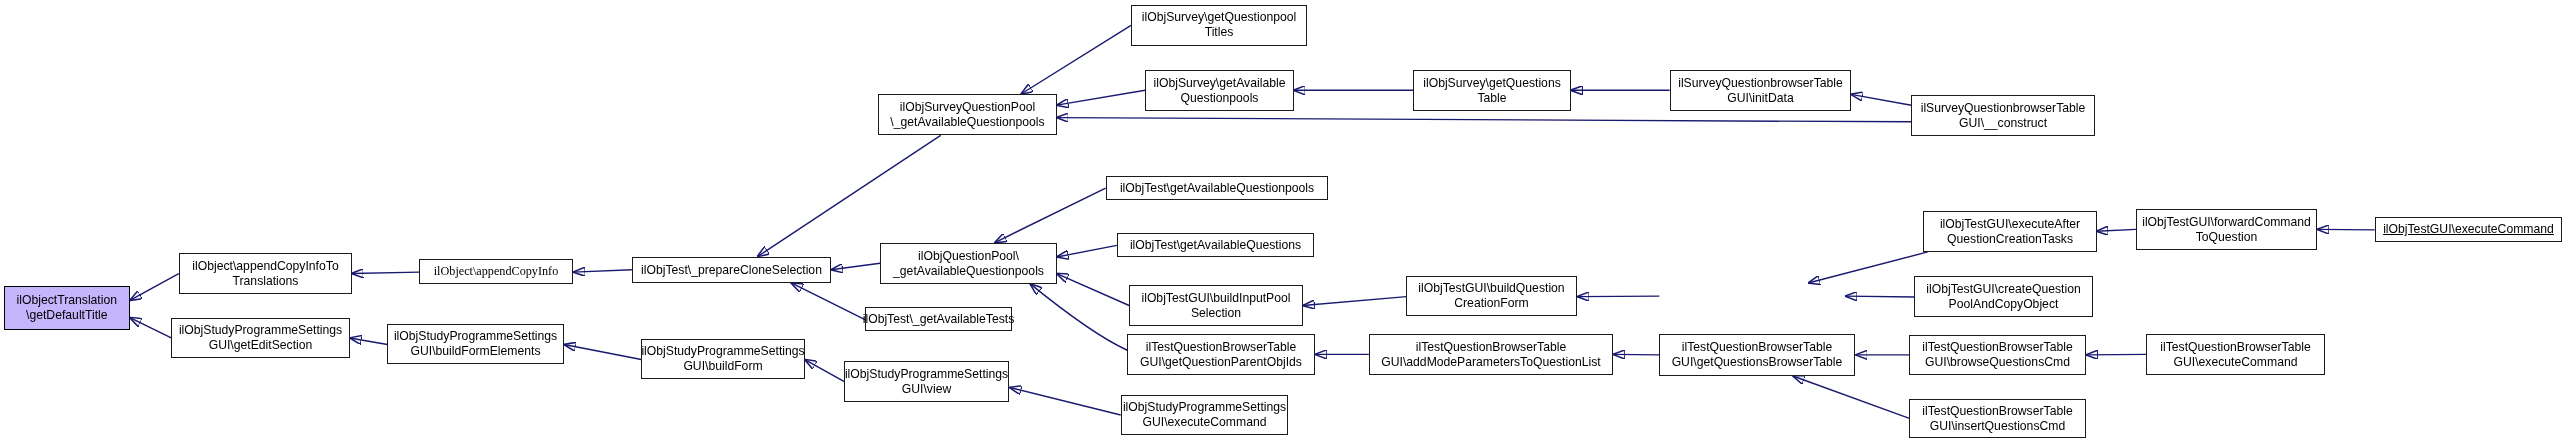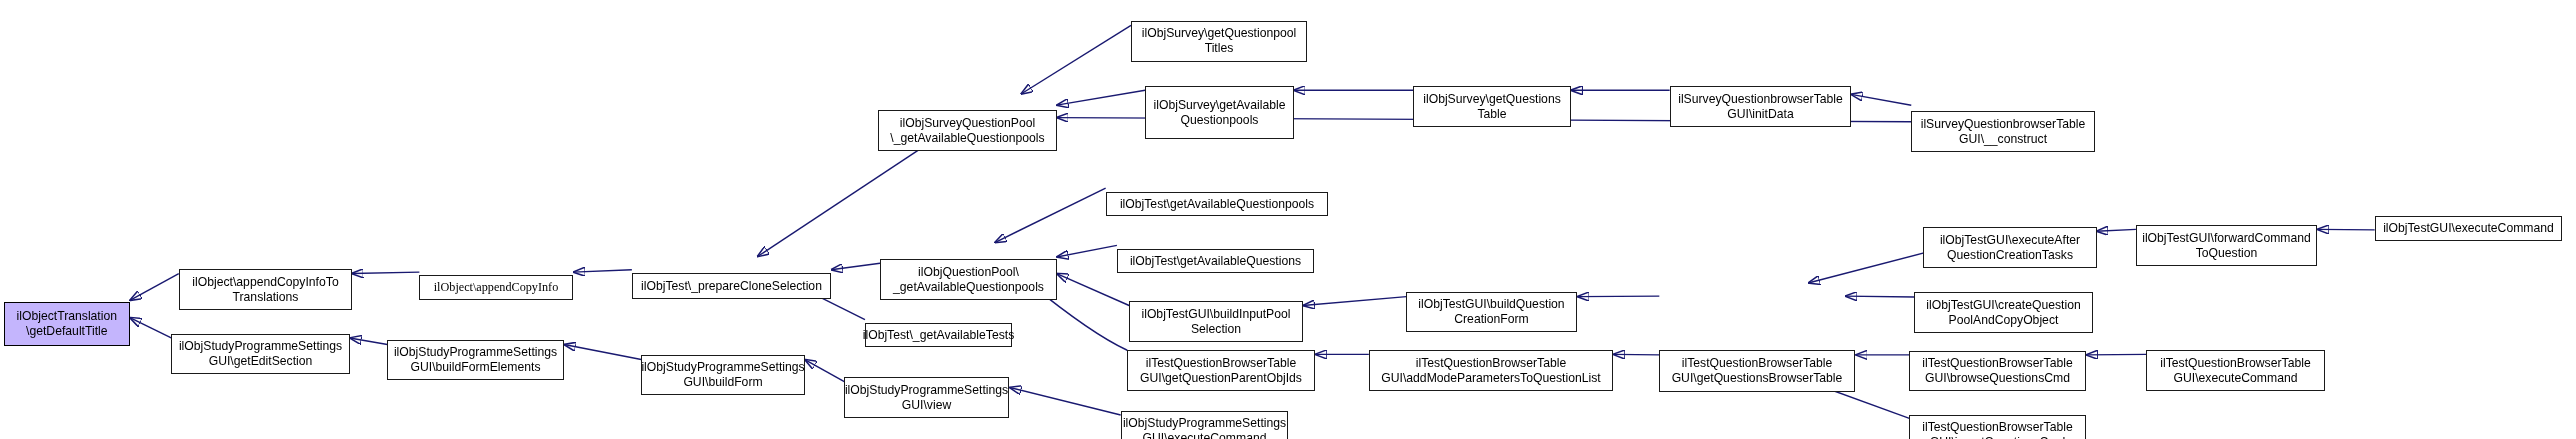--- a/index.html
+++ b/index.html
@@ -35,21 +35,20 @@
     flex-direction: column;
     align-items: center;
     justify-content: center;
     text-align: center;
     font-size: 12.2px;
     line-height: 1.22;
     color: #000000;
     white-space: nowrap;
     cursor: pointer;
     z-index: 2;
-    margin-top: 16px;
   }
   .node.highlight {
     background: #c4b5fd;
     border-color: #000000;
   }
 </style>
 </head>
 <body>
 
 <div class="graph-canvas">
@@ -132,21 +131,21 @@
       <span>ilObjTest\_getAvailableTests</span>
     </div>
     <div class="node" style="left: 844px; top: 361px; width: 165px; height: 41px;">
       <span>ilObjStudyProgrammeSettings</span>
       <span>GUI\view</span>
     </div>
     <div class="node" style="left: 1131px; top: 4.7px; width: 176px; height: 41px;">
       <span>ilObjSurvey\getQuestionpool</span>
       <span>Titles</span>
     </div>
-    <div class="node" style="left: 1145px; top: 70px; width: 149px; height: 53px;">
+    <div class="node" style="left: 1145px; top: 70px; width: 149px; height: 41px;">
       <span>ilObjSurvey\getAvailable</span>
       <span>Questionpools</span>
     </div>
     <div class="node" style="left: 1106px; top: 176px; width: 222px; height: 24.4px;">
       <span>ilObjTest\getAvailableQuestionpools</span>
     </div>
     <div class="node" style="left: 1117px; top: 233px; width: 197px; height: 24.4px;">
       <span>ilObjTest\getAvailableQuestions</span>
     </div>
     <div class="node" style="left: 1129px; top: 285px; width: 174px; height: 41px;">
@@ -202,17 +201,17 @@
       <span>GUI\insertQuestionsCmd</span>
     </div>
     <div class="node" style="left: 2136px; top: 209px; width: 181px; height: 41px;">
       <span>ilObjTestGUI\forwardCommand</span>
       <span>ToQuestion</span>
     </div>
     <div class="node" style="left: 2146px; top: 334px; width: 179px; height: 41px;">
       <span>ilTestQuestionBrowserTable</span>
       <span>GUI\executeCommand</span>
     </div>
-    <div class="node" style="left: 2375px; top: 200px; width: 187px; height: 25.4px;">
+    <div class="node" style="left: 2375px; top: 217px; width: 187px; height: 25.4px; text-decoration: underline;">
       <span>ilObjTestGUI\executeCommand</span>
     </div>
   </div>
 
 
 </body></html>

